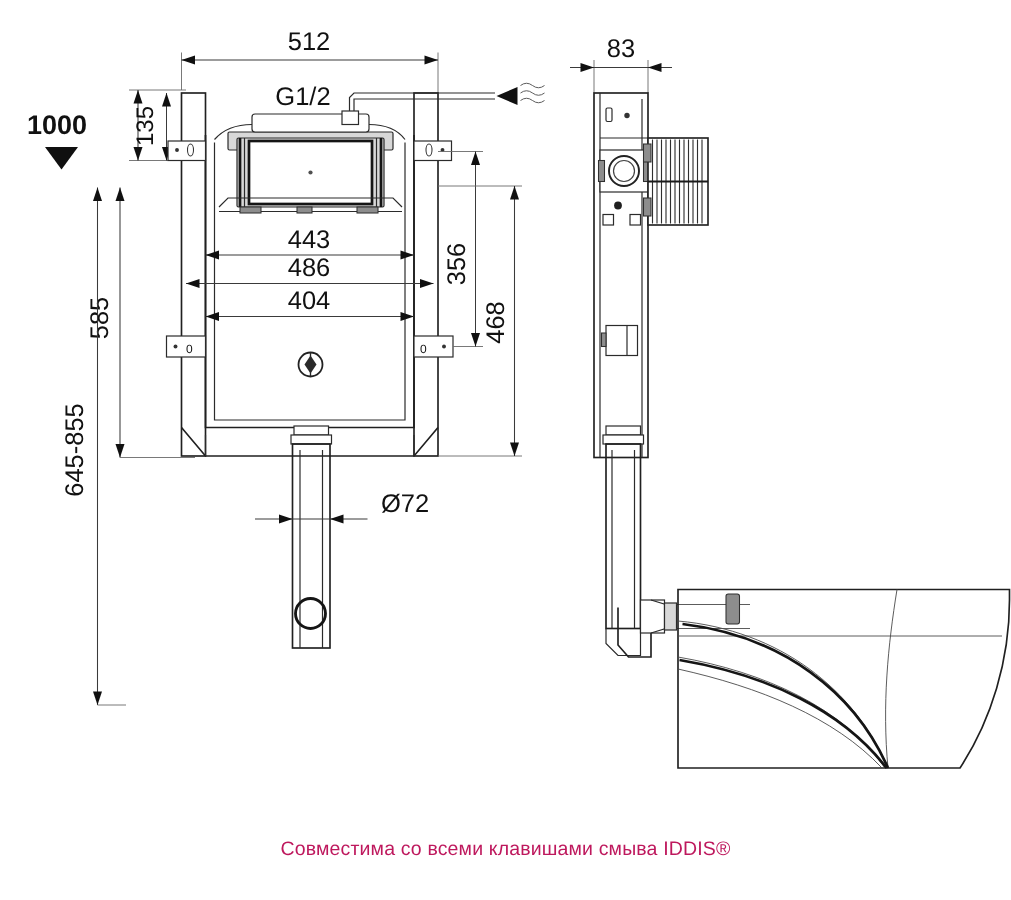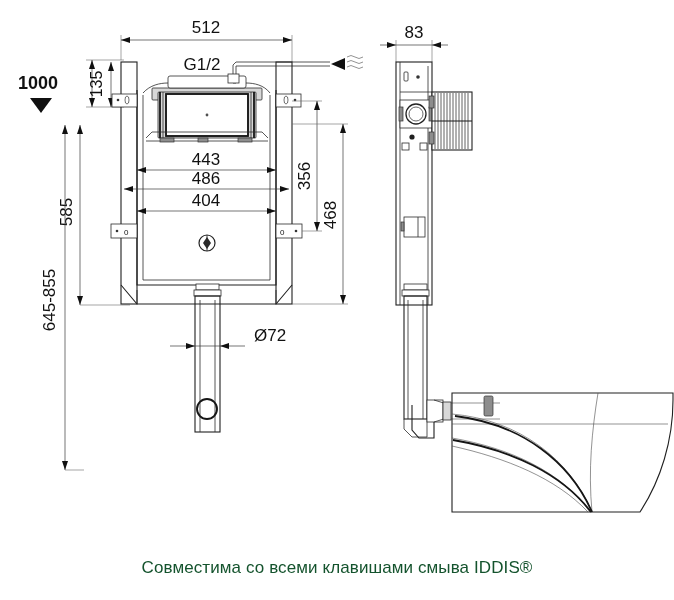--- a/index.html
+++ b/index.html
@@ -28,24 +28,24 @@
     width: 674px;
     height: 600px;
   }
   .caption {
     position: absolute;
     left: 0;
     top: 558px;
     width: 674px;
     text-align: center;
     font-family: "Liberation Sans", sans-serif;
-    font-size: 17px;
+    font-size: 13px;
     font-weight: 400;
     letter-spacing: 0.1px;
-    color: #14532d;
+    color: #be185d;
     white-space: nowrap;
   }
   text {
     font-family: "Liberation Sans", sans-serif;
     fill: #111111;
   }
   .dimtxt {
     font-size: 17px;
   }
   .dimtxt-sm {

